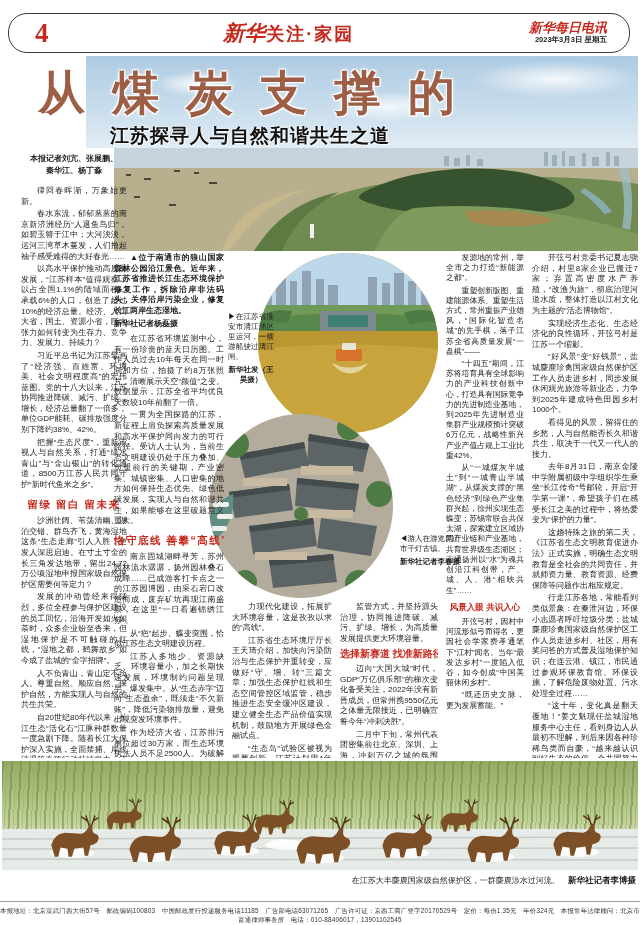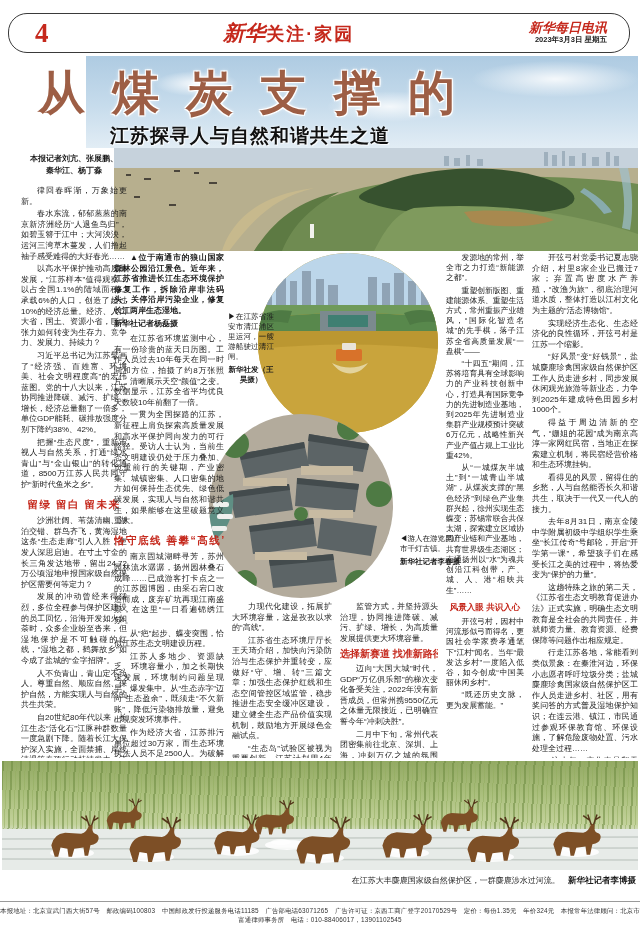--- a/index.html
+++ b/index.html
@@ -268,21 +268,20 @@
         <p>开弦弓村，因村中河流形似弓而得名，更因社会学家费孝通笔下“江村”闻名。当年“最发达乡村”一度陷入低谷，如今创成“中国美丽休闲乡村”。</p>
         <p>“既还历史文脉，更为发展蓄能。”</p>
       </div>
   </div>
 
   <div class="col" style="left:532px;top:253px;width:106px;height:505px;">
     <div>
         <p>开弦弓村党委书记夏志骁介绍，村里8家企业已搬迁7家；弃置高密度水产养殖，“改渔为旅”，彻底治理河道水质，整体打造以江村文化为主题的“活态博物馆”。</p>
         <p>实现经济生态化、生态经济化的良性循环，开弦弓村是江苏一个缩影。</p>
         <p>“好风景”变“好钱景”，盐城麋鹿珍禽国家级自然保护区工作人员走进乡村，同步发展休闲观光旅游等新业态，力争到2025年建成特色田园乡村1000个。</p>
-        <p>得益于周边清新的空气，“姗姐的花园”成为南京高淳一家网红民宿，当地正在探索建立机制，将民宿经营价格和生态环境挂钩。</p>
         <p>看得见的风景，留得住的乡愁，人与自然能否长久和谐共生，取决于一代又一代人的接力。</p>
         <p>去年8月31日，南京金陵中学附属初级中学组织学生乘坐“长江传奇”号邮轮，开启“开学第一课”，希望孩子们在感受长江之美的过程中，将热爱变为“保护的力量”。</p>
         <p>这趟特殊之旅的第二天，《江苏省生态文明教育促进办法》正式实施，明确生态文明教育是全社会的共同责任，并就师资力量、教育资源、经费保障等问题作出相应规定。</p>
         <p>行走江苏各地，常能看到类似景象：在秦淮河边，环保小志愿者呼吁垃圾分类；盐城麋鹿珍禽国家级自然保护区工作人员走进乡村、社区，用有奖问答的方式普及湿地保护知识；在连云港、镇江，市民通过参观环保教育馆、环保设施，了解危险废物处置、污水处理全过程……</p>
         <p>“这十年，变化真是翻天覆地！”姜文魁现任盐城湿地服务中心主任，看到身边人从最初不理解，到后来因各种珍稀鸟类而自豪，“越来越认识到好生态的价值，会共同努力维护”。</p>
       </div>
   </div>
 
   <div class="bphoto">
     <div class="reeds"></div>

